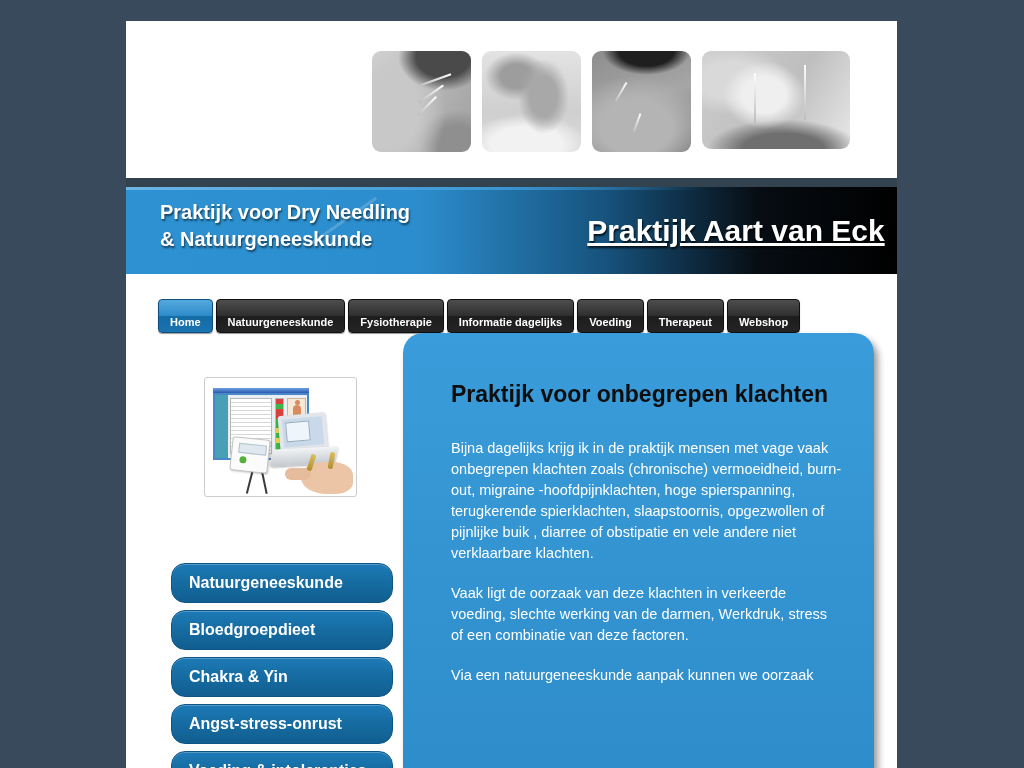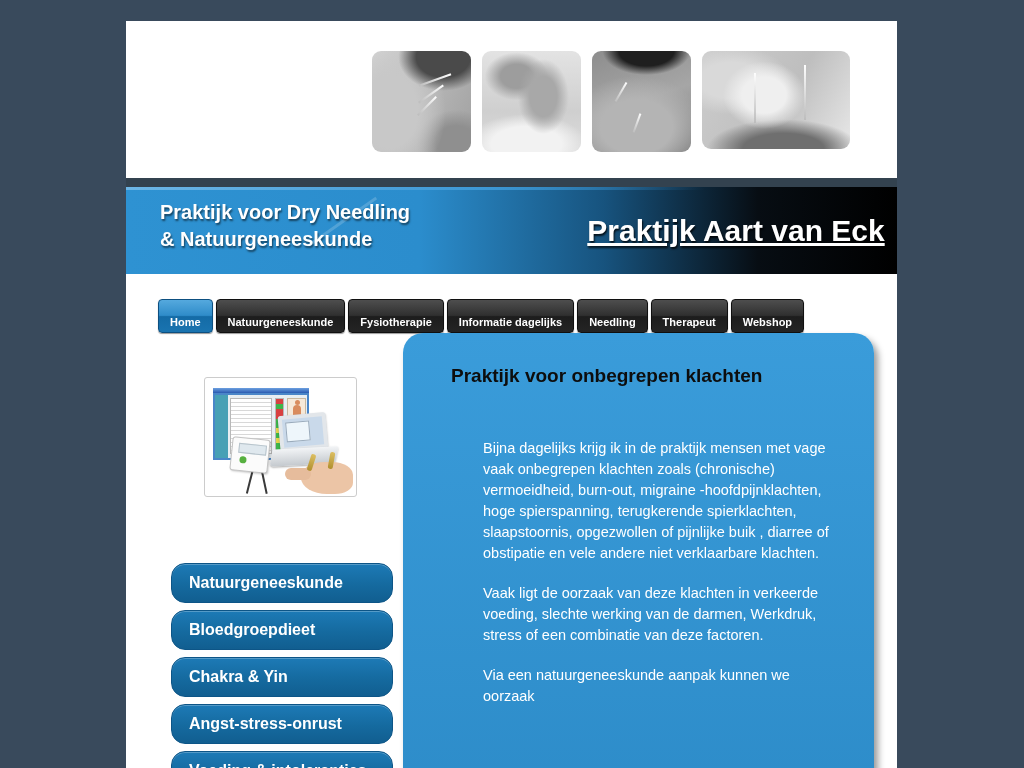--- a/index.html
+++ b/index.html
@@ -98,24 +98,24 @@
   .menubtn { display:block; width:222px; height:40px; margin-bottom:7px; text-align:left; padding-left:17px;
     border:1px solid #0d5587; border-radius:14px; cursor:pointer;
     background:linear-gradient(#1d7ab6 0%, #156a9f 55%, #115e90 100%);
     color:#ffffff; font-family:"Liberation Sans", sans-serif; font-size:16px; font-weight:bold;
     box-shadow:inset 0 1px 0 rgba(255,255,255,0.25); }
 
   
   .panel { position:absolute; left:277px; top:312px; width:471px; height:470px;
     background:linear-gradient(#3a9cda 0%, #2d8cc9 100%); border-radius:20px;
     box-shadow:4px 5px 7px rgba(0,0,0,0.4); }
-  .panel h1 { position:absolute; left:48px; top:32px; font-size:19px; font-weight:bold; color:#0d0d0d; }
+  .panel h1 { position:absolute; left:48px; top:48px; font-size:23px; font-weight:bold; color:#0d0d0d; }
   .panel .copy { position:absolute; left:48px; top:105px; width:392px; color:#ffffff;
     font-size:14.5px; line-height:21px; }
-  .panel .copy p { margin-bottom:19px;margin-left:32px; }
+  .panel .copy p { margin-bottom:19px; }
 </style>
 </head>
 <body>
 
 <div class="page">
 
   <div class="photo photo1">
     <div class="needle" style="left:62px; top:12px; height:34px; transform:rotate(70deg);"></div>
     <div class="needle" style="left:58px; top:28px; height:30px; transform:rotate(55deg);"></div>
     <div class="needle" style="left:54px; top:42px; height:26px; transform:rotate(45deg);"></div>
@@ -137,21 +137,21 @@
       <div>&amp; Natuurgeneeskunde</div>
     </div>
     <div class="brand">Praktijk Aart van Eck</div>
   </div>
 
   <div class="navbar">
     <button class="navbtn active">Home</button>
     <button class="navbtn">Natuurgeneeskunde</button>
     <button class="navbtn">Fysiotherapie</button>
     <button class="navbtn">Informatie dagelijks</button>
-    <button class="navbtn">Needling</button>
+    <button class="navbtn">Voeding</button>
     <button class="navbtn">Therapeut</button>
     <button class="navbtn">Webshop</button>
   </div>
 
   <div class="figure-box">
     <div class="sw-window">
       <div class="titlebar"></div>
       <div class="sw-side"></div>
       <div class="sw-list"></div>
       <div class="sw-bars">

